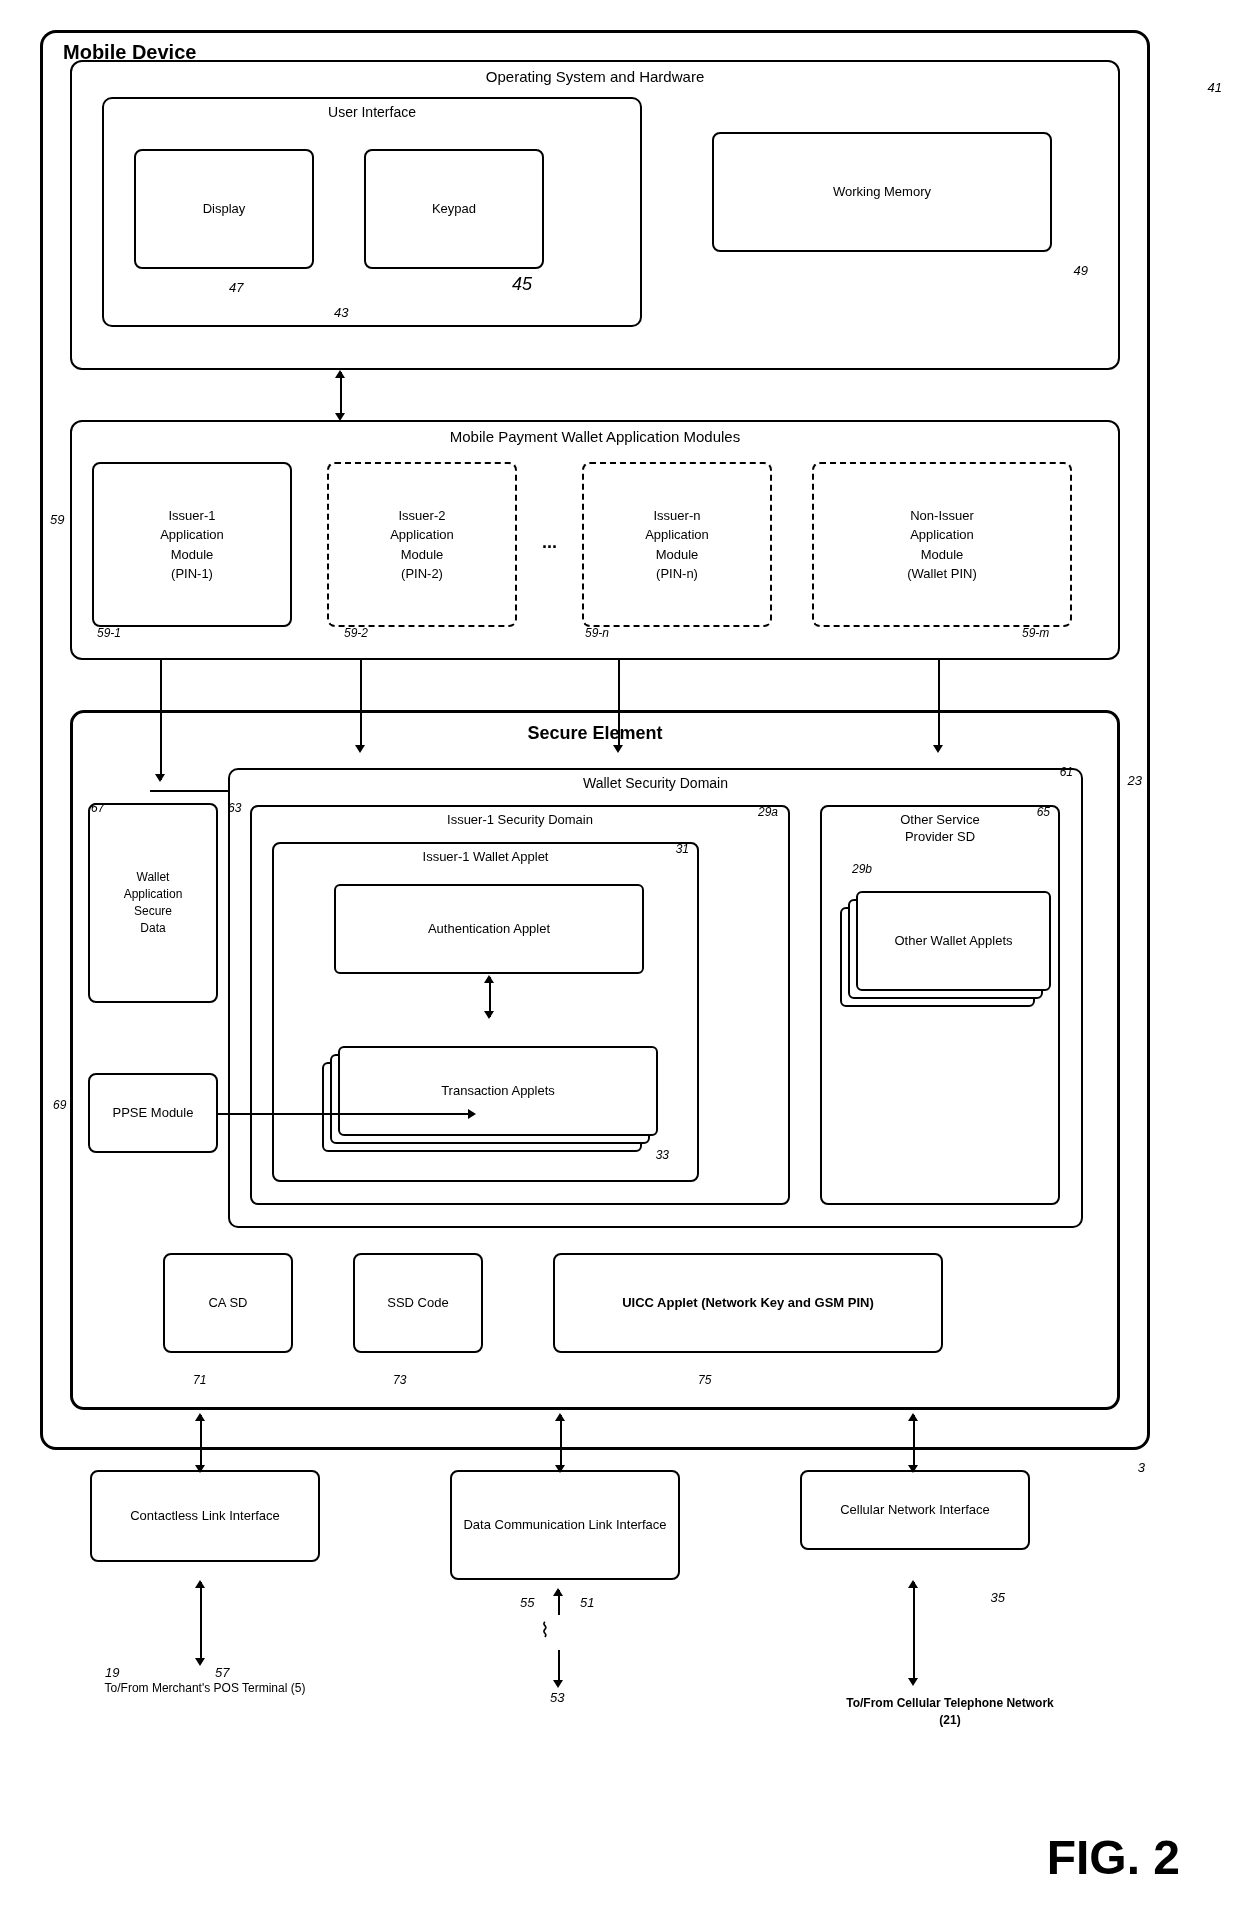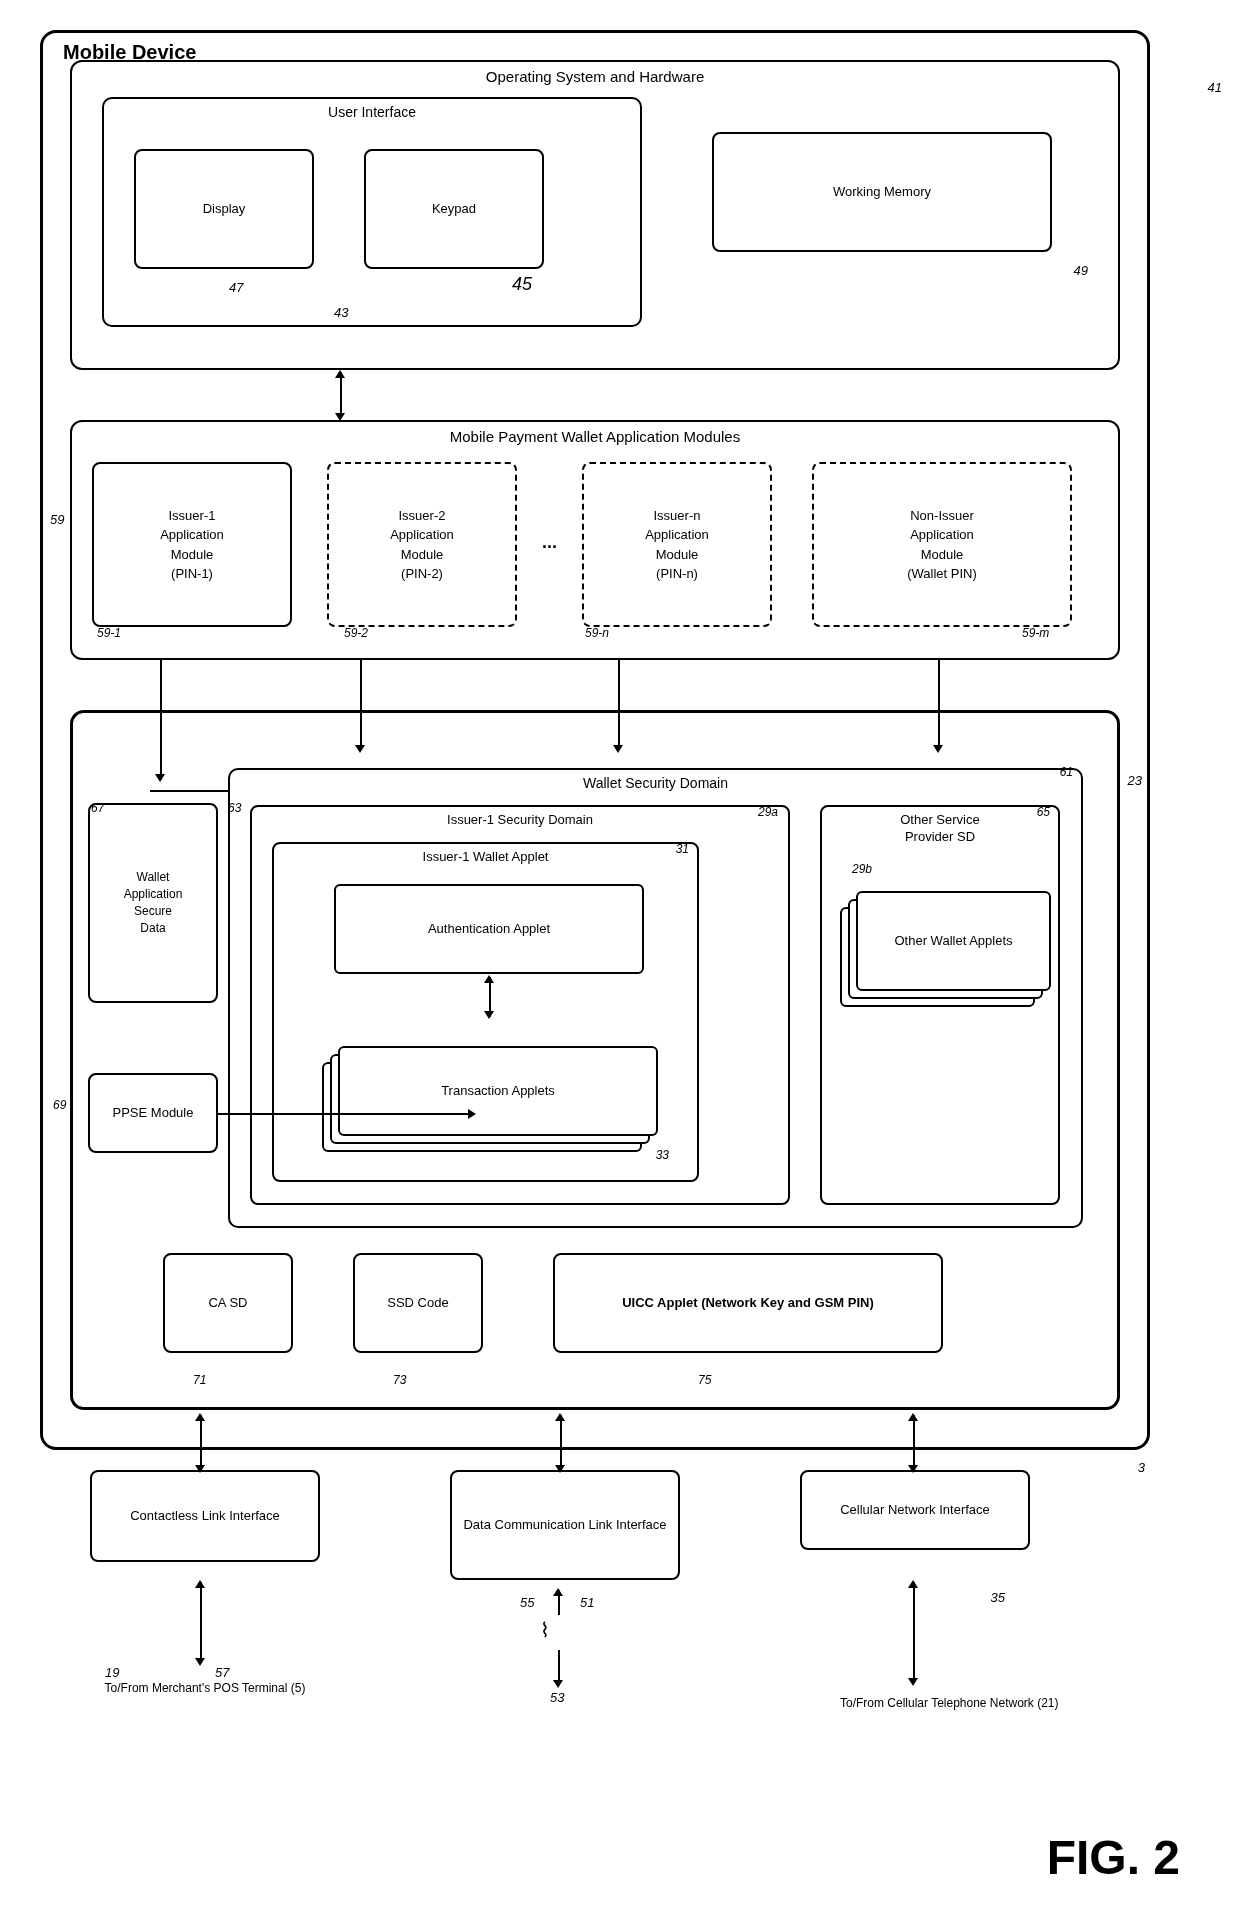--- a/index.html
+++ b/index.html
@@ -180,20 +180,21 @@
     <div class="ref-num" style="left:513px; bottom:18px; font-size:12px;">59-n</div>
 
     <div class="box box-dashed" style="left:740px; top:40px; width:260px; height:165px; border-radius:8px; display:flex; align-items:center; justify-content:center;">
       <span class="inner-text" style="font-size:13px; text-align:center; line-height:1.5;">Non-Issuer<br>Application<br>Module<br>(Wallet PIN)</span>
     </div>
 
     <div class="ref-num" style="left:950px; bottom:18px; font-size:12px;">59-m</div>
   </div>
 
   <div class="box box-thick" style="left:70px; top:710px; width:1050px; height:700px; border-radius:14px;">
+    <div class="title-bold" style="position:absolute; top:10px; left:0; right:0; text-align:center; font-size:18px; font-weight:bold;">Secure Element</div>
 
     <div class="ref-num" style="right:-25px; top:60px; font-size:13px;">23</div>
 
     <div class="box" style="left:155px; top:55px; width:855px; height:460px; border-radius:10px;">
       <div class="title-normal" style="position:absolute; top:5px; left:0; right:0; text-align:center; font-size:14px;">Wallet Security Domain</div>
 
       <div class="ref-num" style="right:8px; top:-5px; font-size:12px;">61</div>
 
       <div class="box" style="left:20px; top:35px; width:540px; height:400px; border-radius:8px;">
         <div class="title-normal" style="position:absolute; top:5px; left:0; right:0; text-align:center; font-size:13px;">Issuer-1 Security Domain</div>
@@ -342,19 +343,19 @@
   <div class="ref-num" style="left:520px; top:1595px; font-size:13px;">55</div>
 
   <div class="ref-num" style="left:580px; top:1595px; font-size:13px;">51</div>
 
   <div class="ref-num" style="left:550px; top:1690px; font-size:13px;">53</div>
 
   <div class="arrow-line arrow-v" style="left:913px; top:1582px; height:100px;"></div>
   <div class="arrowhead-down" style="left:908px; top:1678px;"></div>
   <div class="arrowhead-up" style="left:908px; top:1580px;"></div>
 
-  <div style="position:absolute; left:840px; top:1695px; font-size:12px; width:220px; line-height:1.4;">
+  <div style="position:absolute; left:840px; top:1695px; font-size:12px; text-align:center; width:220px; line-height:1.4;font-weight:bold;">
     <span>To/From Cellular Telephone Network (21)</span>
   </div>
 
   <div class="fig-label" style="right:60px; bottom:20px;">FIG. 2</div>
 
 </div>
 
 </body></html>

